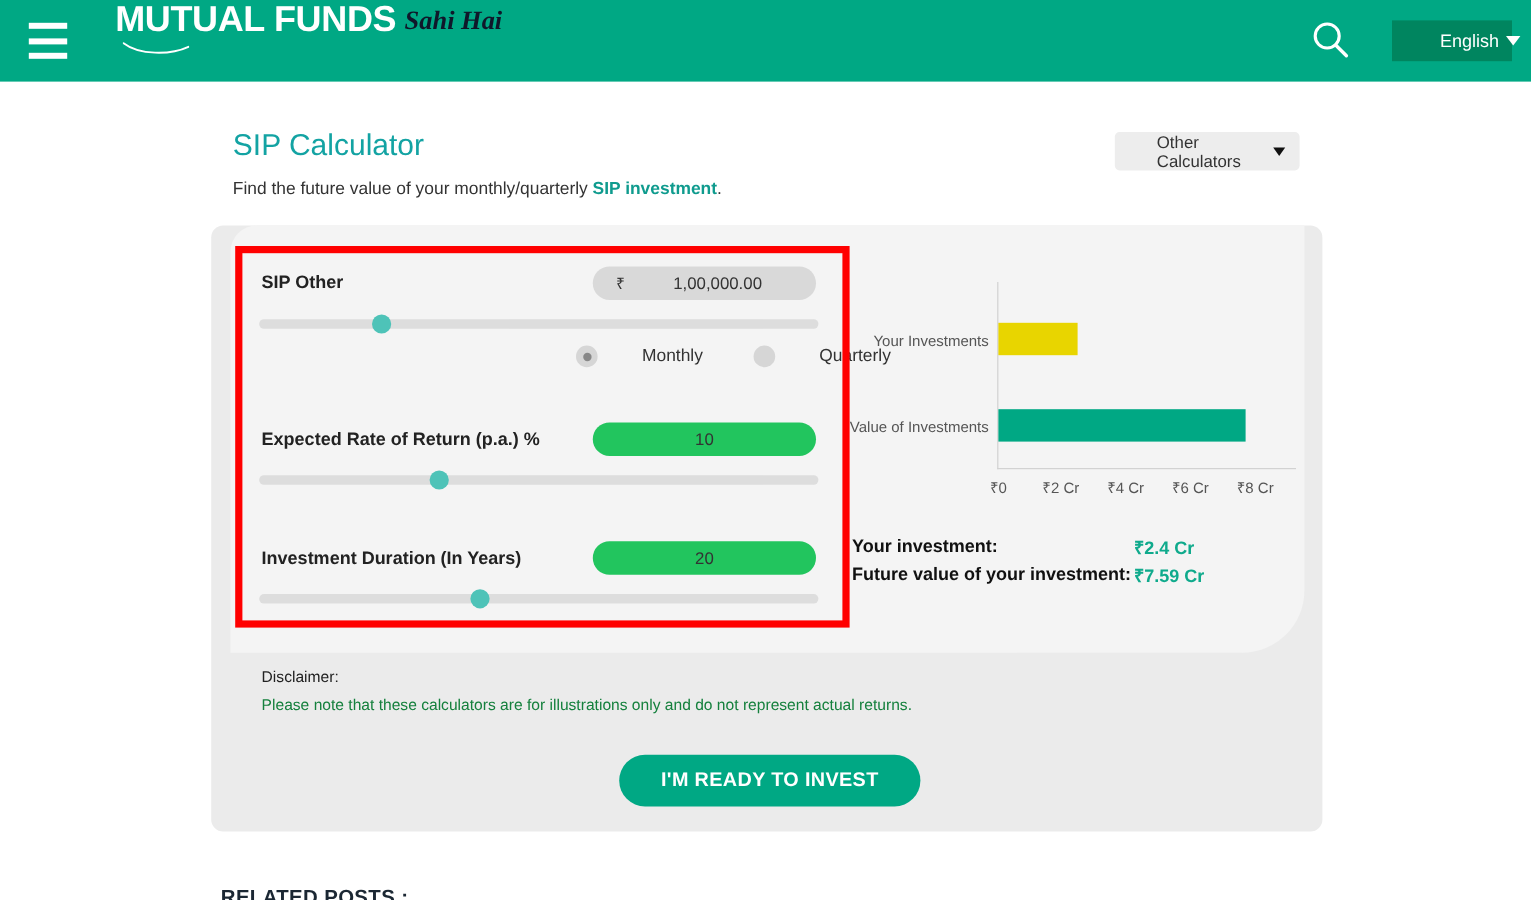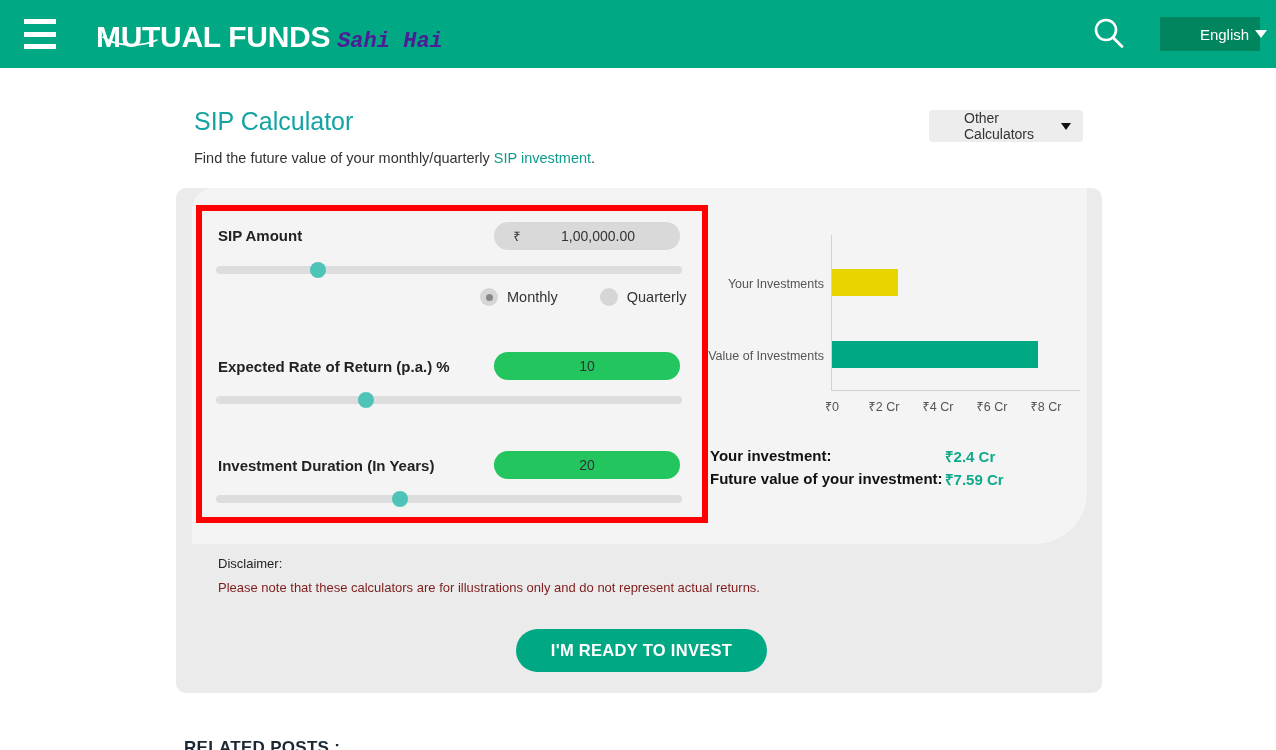--- a/index.html
+++ b/index.html
@@ -20,31 +20,31 @@
   .hamburger {
     position: absolute; left: 24px; top: 19px;
     width: 32px; height: 30px;
     display: flex; flex-direction: column; justify-content: space-between;
     cursor: pointer;
   }
   .hamburger span {
     display: block; width: 32px; height: 5px; background: #ffffff;
   }
   .brand {
-    position: absolute; left: 96px; top: 20px;
-    display: flex; align-items: flex-end; white-space: nowrap;
+    position: absolute; left: 96px; top: 0;
+    display: flex; align-items: center; white-space: nowrap;
   }
   .brand-main {
     font-size: 30px; font-weight: bold; color: #ffffff;
     letter-spacing: -0.3px;
   }
   .brand-script {
-    font-family: Liberation Mono, monospace;
+    font-family: Liberation Serif, serif;
     font-style: italic; font-weight: bold;
-    font-size: 22px; color: #4c1d95;
+    font-size: 22px; color: #0f172a;
     margin-left: 7px; position: relative;
   }
   .brand-swoosh {
     position: absolute; left: 102px; top: 34px;
     width: 56px; height: 12px; overflow: hidden;
   }
   .search-icon {
     position: absolute; left: 1090px; top: 15px;
     width: 38px; height: 38px; cursor: pointer;
   }
@@ -66,21 +66,21 @@
   
   .page-title {
     position: absolute; left: 194px; top: 107px;
     font-size: 25px; font-weight: normal; color: #13a3a3;
   }
   .page-sub {
     position: absolute; left: 194px; top: 150px;
     font-size: 14.5px; color: #333333;
   }
   .page-sub .lnk {
-    color: #0f9b8e; font-weight: normal; text-decoration: none; cursor: pointer;
+    color: #0f9b8e; font-weight: bold; text-decoration: none; cursor: pointer;
   }
   .other-calc {
     position: absolute; left: 929px; top: 110px;
     width: 154px; height: 32px;
     background: #ededed; border-radius: 4px;
     display: flex; align-items: center;
     padding: 0 12px; cursor: pointer;
   }
   .other-calc .oc-label { font-size: 14px; color: #333333; margin-left: 23px; }
   .other-calc .caret-down {
@@ -136,21 +136,21 @@
     position: absolute; left: 480px; top: 288px;
     display: flex; align-items: center; gap: 42px;
   }
   .radio-item { display: flex; align-items: center; gap: 9px; cursor: pointer; }
   .radio-outer {
     width: 18px; height: 18px; border-radius: 50%;
     background: #d6d6d6;
     display: flex; align-items: center; justify-content: center;
   }
   .radio-dot { width: 7px; height: 7px; border-radius: 50%; background: #888888; }
-  .radio-label { font-size: 14.5px; color: #333333; }
+  .radio-label { font-size: 14.5px; color: #333333; margin-left: 28px; }
 
   
   .chart-area { position: absolute; left: 700px; top: 230px; width: 380px; height: 200px; }
   .chart-axis-line {
     position: absolute; left: 131px; top: 5px;
     width: 1px; height: 156px; background: #d2d2d2;
   }
   .chart-axis-bottom {
     position: absolute; left: 131px; top: 160px;
     width: 249px; height: 1px; background: #d2d2d2;
@@ -171,21 +171,21 @@
   .results { position: absolute; left: 710px; top: 444px; font-size: 15px; }
   .res-row { display: flex; align-items: center; height: 23px; }
   .res-key { font-weight: bold; color: #111111; }
   .res-val { font-weight: bold; color: #0faa8c; }
   .res-k1 { width: 235px; }
   .res-k2 { width: 235px; }
 
   
   .disclaimer { position: absolute; left: 218px; top: 556px; }
   .dis-title { font-size: 13px; color: #222222; margin-bottom: 8px; }
-  .dis-line { font-size: 13px; color: #7f1d1d; line-height: 17.5px; }
+  .dis-line { font-size: 13px; color: #15803d; line-height: 17.5px; }
 
   
   .cta {
     position: absolute; left: 516px; top: 629px;
     width: 251px; height: 43px;
     background: #00a884; color: #ffffff;
     border: none; border-radius: 22px;
     font-family: "Liberation Sans", sans-serif;
     font-size: 16.5px; font-weight: bold; letter-spacing: 0.3px;
     cursor: pointer;
@@ -248,21 +248,21 @@
 
 <div class="other-calc">
   <span class="oc-label">Other Calculators</span>
   <span class="caret-down"></span>
 </div>
 
 <div class="outer-panel"></div>
 <div class="inner-card"></div>
 
 <div class="ctrl" style="left:218px; top:227px;">
-  <span class="ctrl-label">SIP Amount</span>
+  <span class="ctrl-label">SIP Other</span>
 </div>
 <div class="value-pill pill-light" style="left:494px; top:222px; width:186px;">
   <span class="rupee">₹</span>
   <span class="pill-val-offset">1,00,000.00</span>
 </div>
 <div class="slider-track" style="left:216px; top:266px; width:466px;">
   <div class="slider-thumb" style="left:94px;"></div>
 </div>
 
 <div class="radio-row">

